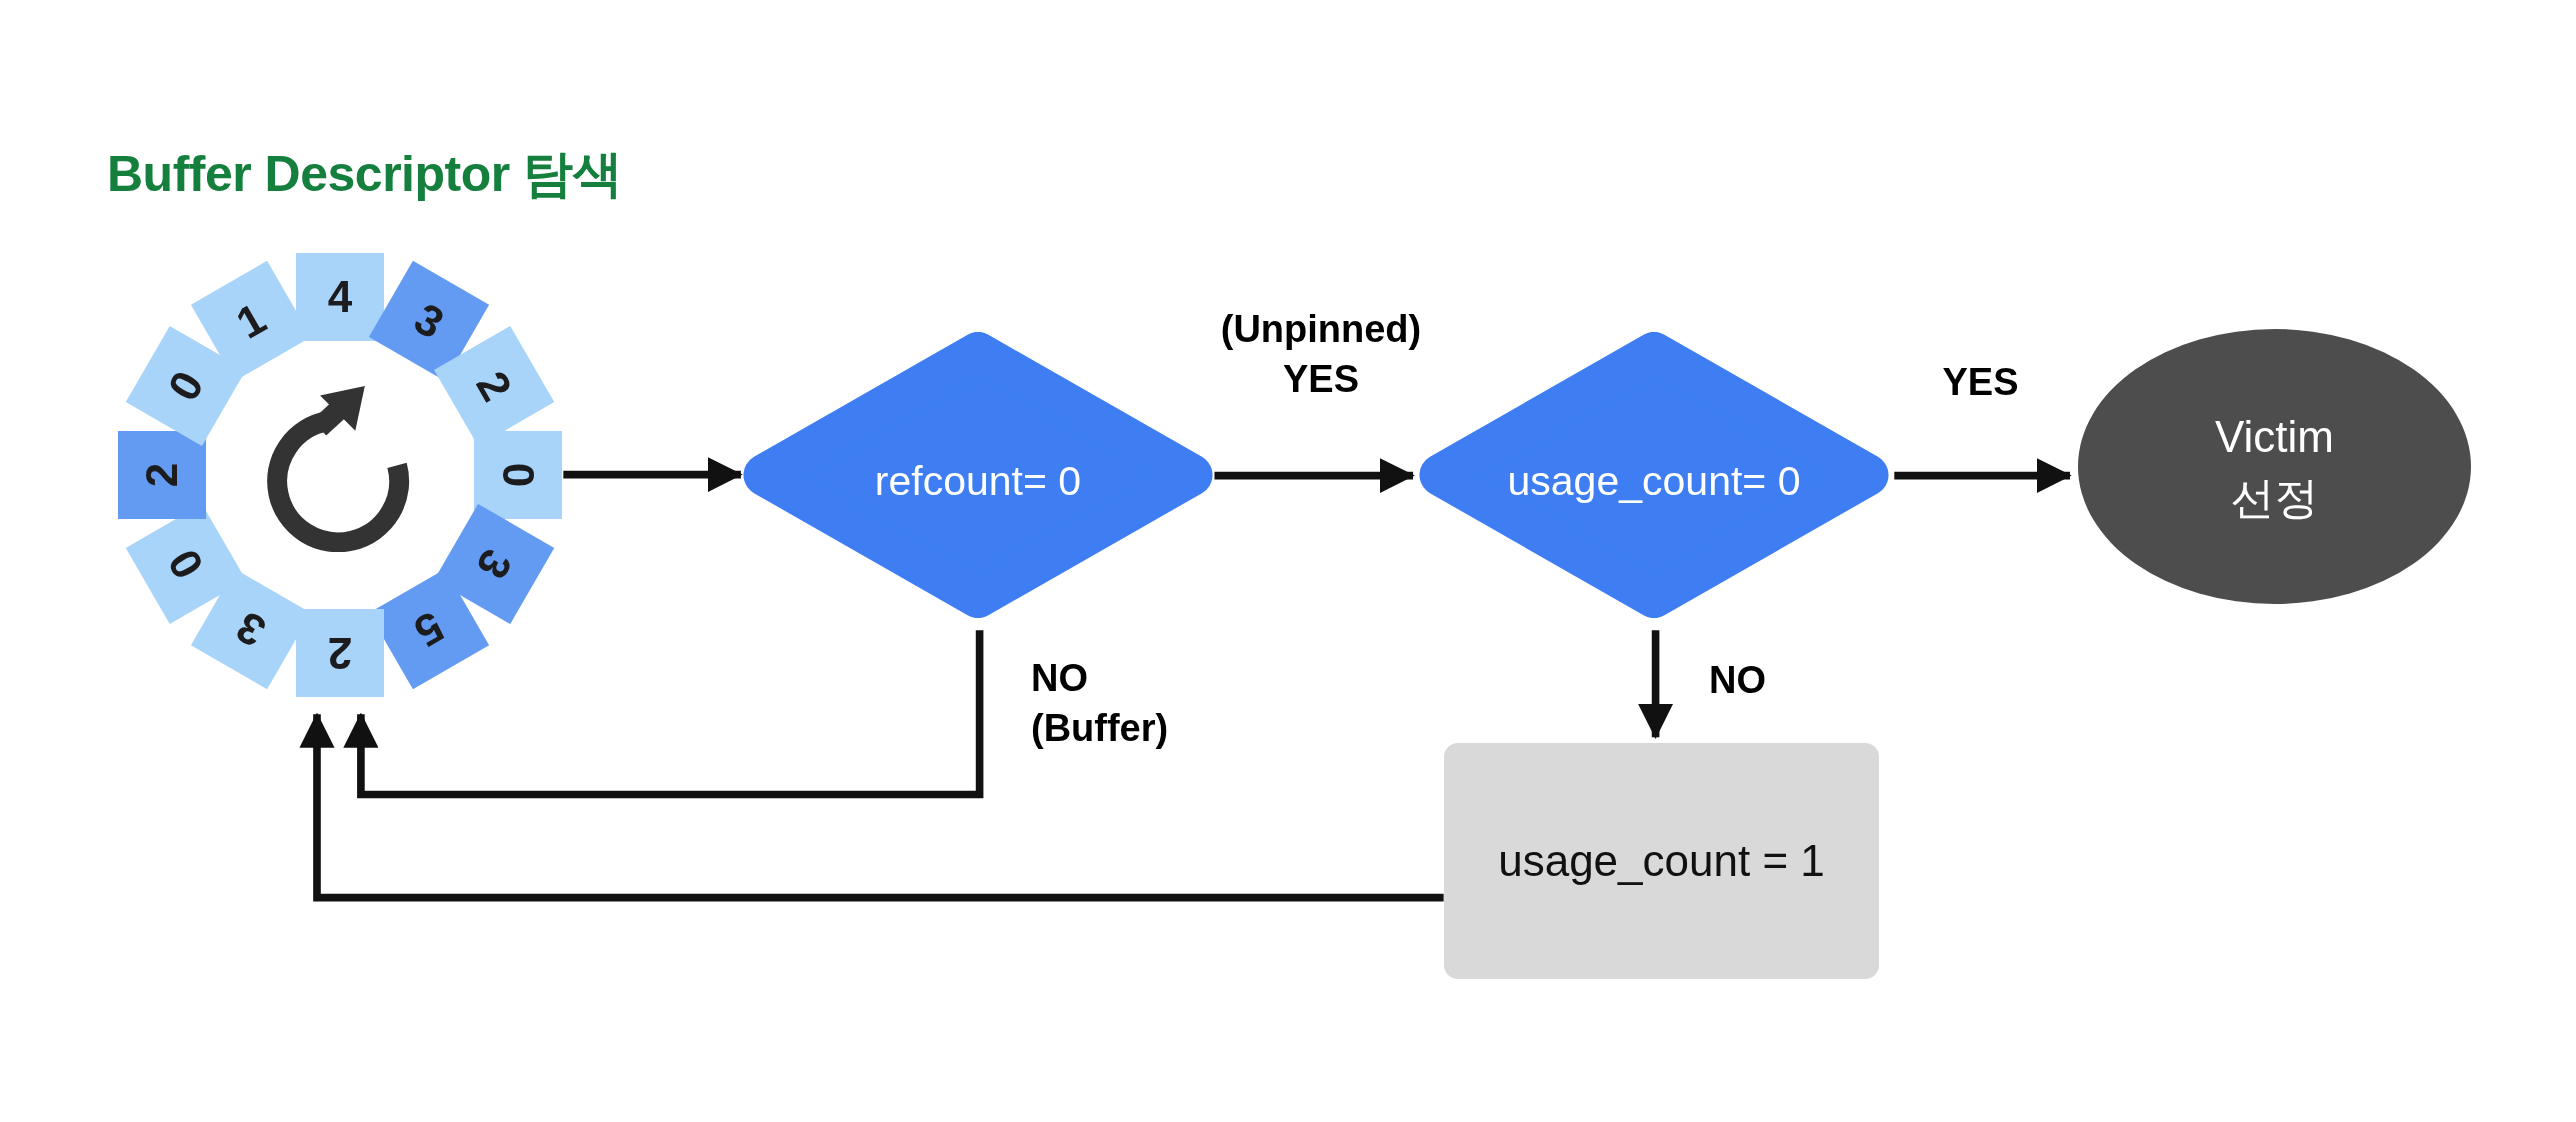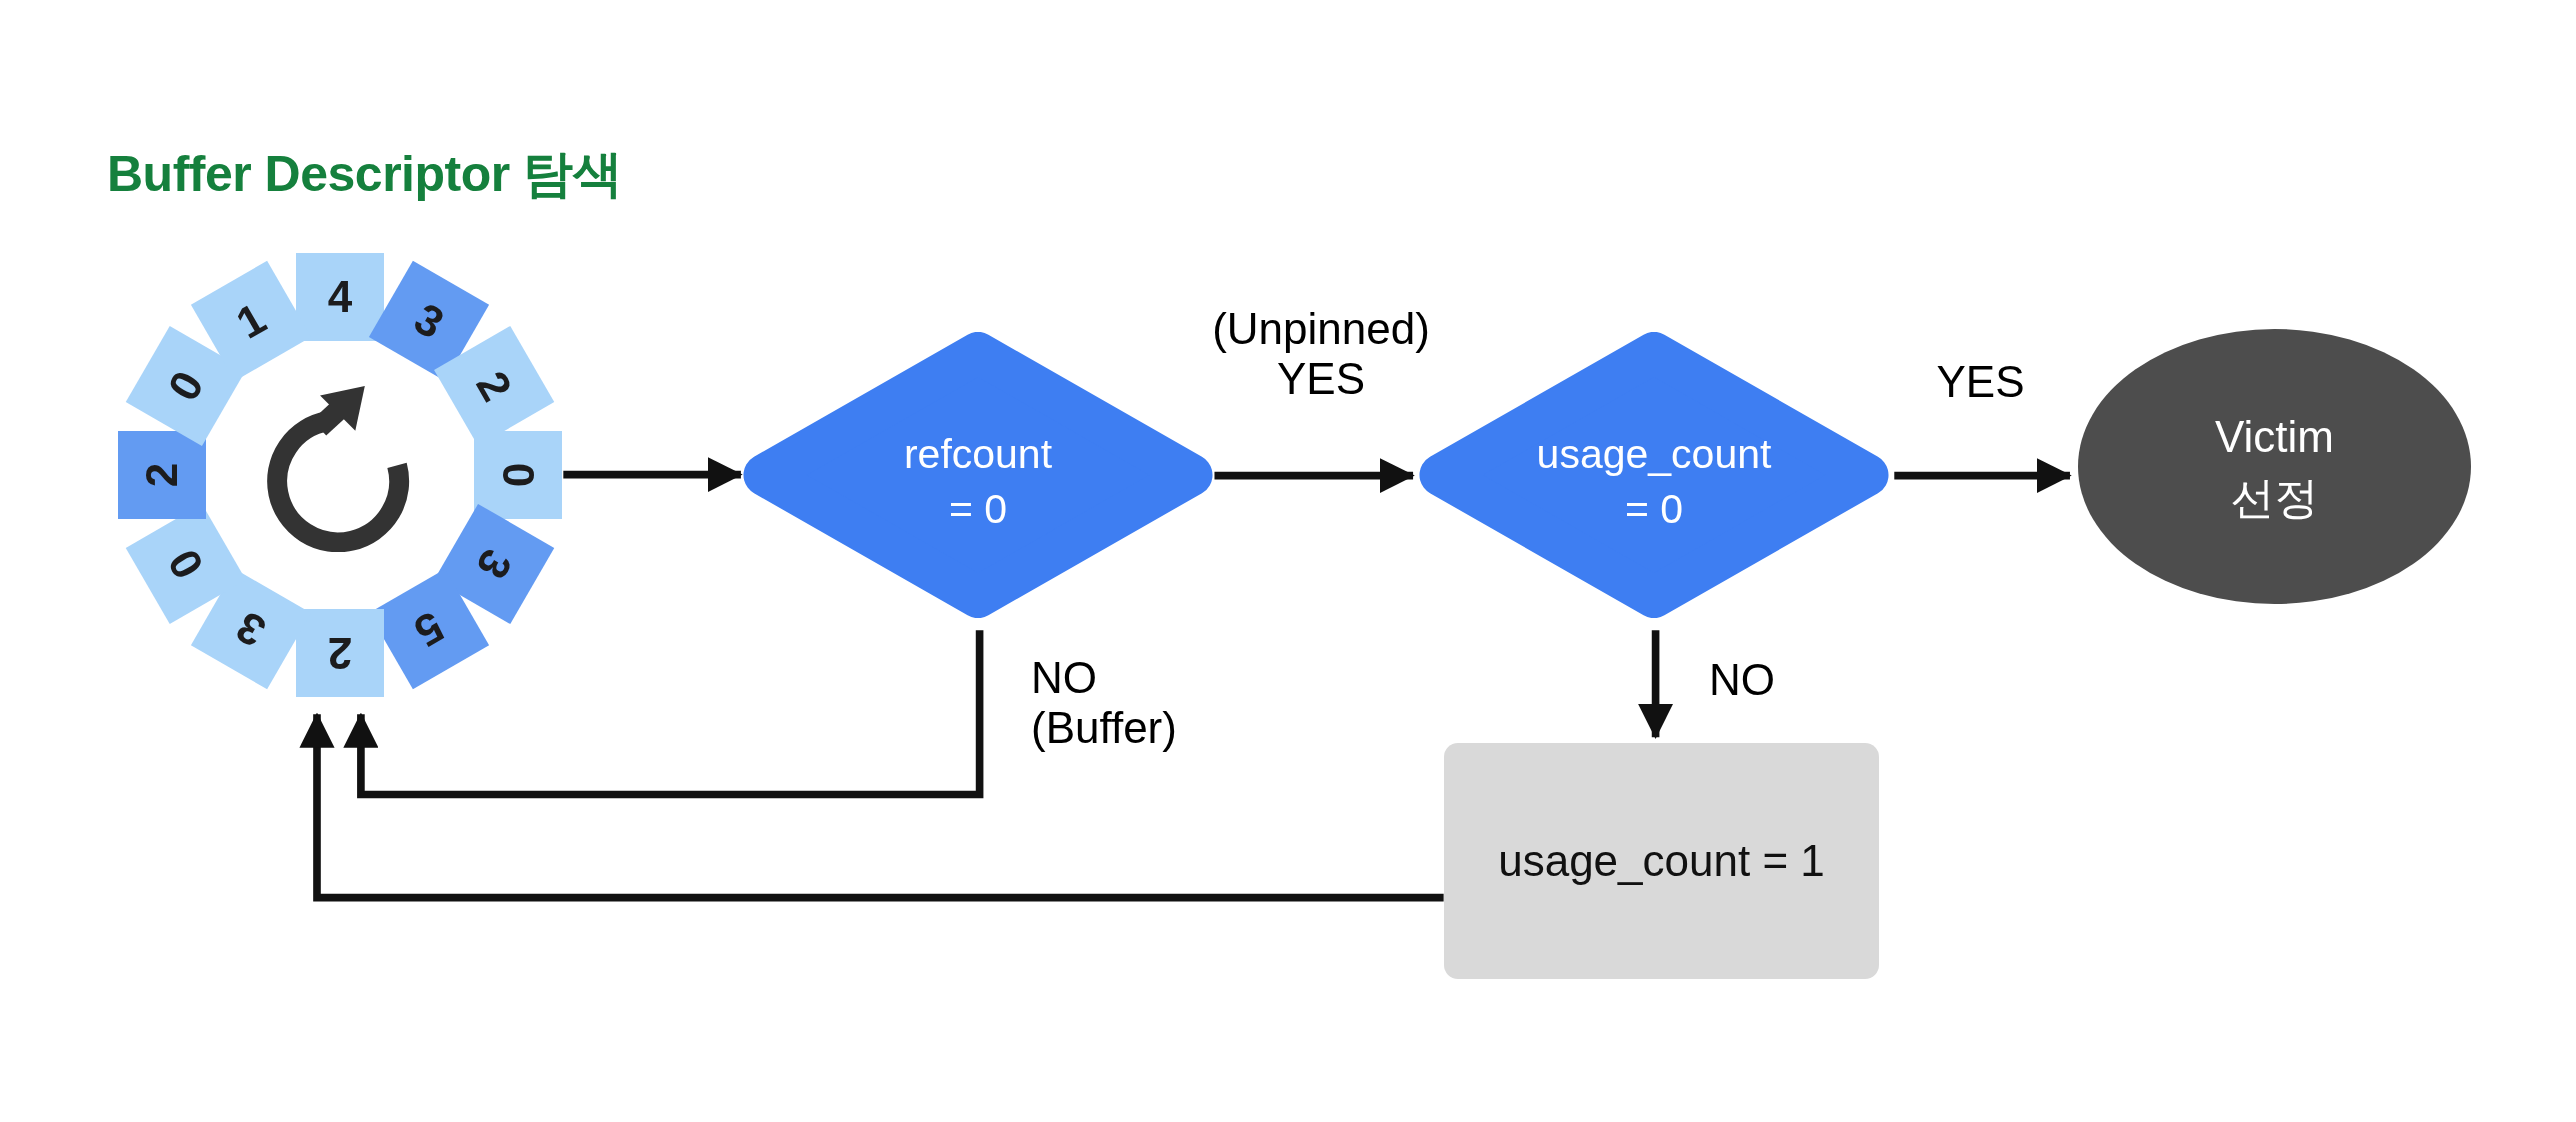--- a/index.html
+++ b/index.html
@@ -20,21 +20,21 @@
   .slot.light{background:var(--slot-light);}
   .slot.dark{background:var(--slot-dark);}
 
   
   #edges{left:0;top:0;}
   #edges path{stroke:var(--line-black);stroke-width:8;fill:none;}
 
   
   .diamond-wrap{width:470px;height:286px;}
   .diamond-label{
-    width:470px;height:286px;display:flex;flex-direction:column;align-items:center;justify-content:center;
+    width:470px;height:286px;display:flex;flex-direction:row;align-items:center;justify-content:center;
     padding-top:13.4px;box-sizing:border-box;
     color:#fff;font-size:41px;font-weight:500;line-height:55px;text-align:center;
   }
   #diamond1-svg,#diamond1-label{left:743px;top:332px;}
   #diamond2-svg,#diamond2-label{left:1419px;top:332px;}
 
   
   #victim-ellipse{
     left:2078px;top:329px;width:393px;height:275px;border-radius:50%;
     background:var(--victim-gray);
@@ -44,21 +44,21 @@
 
   
   #usage-box{
     left:1444px;top:743px;width:435px;height:236px;border-radius:14px;
     background:var(--box-gray);
     display:flex;align-items:center;justify-content:center;
     color:#111;font-size:44px;font-weight:500;
   }
 
   
-  .edge-label{font-size:44px;font-weight:400;color:#000;line-height:50px;}
+  .edge-label{font-size:38px;font-weight:700;color:#000;line-height:50px;}
   #label-unpinned{left:1178px;top:304px;width:286px;text-align:center;}
   #label-yes{left:1923px;top:357px;width:115px;text-align:center;}
   #label-no-pinned{left:1031px;top:653px;text-align:left;}
   #label-no{left:1709px;top:655px;text-align:left;}
 </style>
 </head>
 <body>
 
 <div id="canvas">
 

